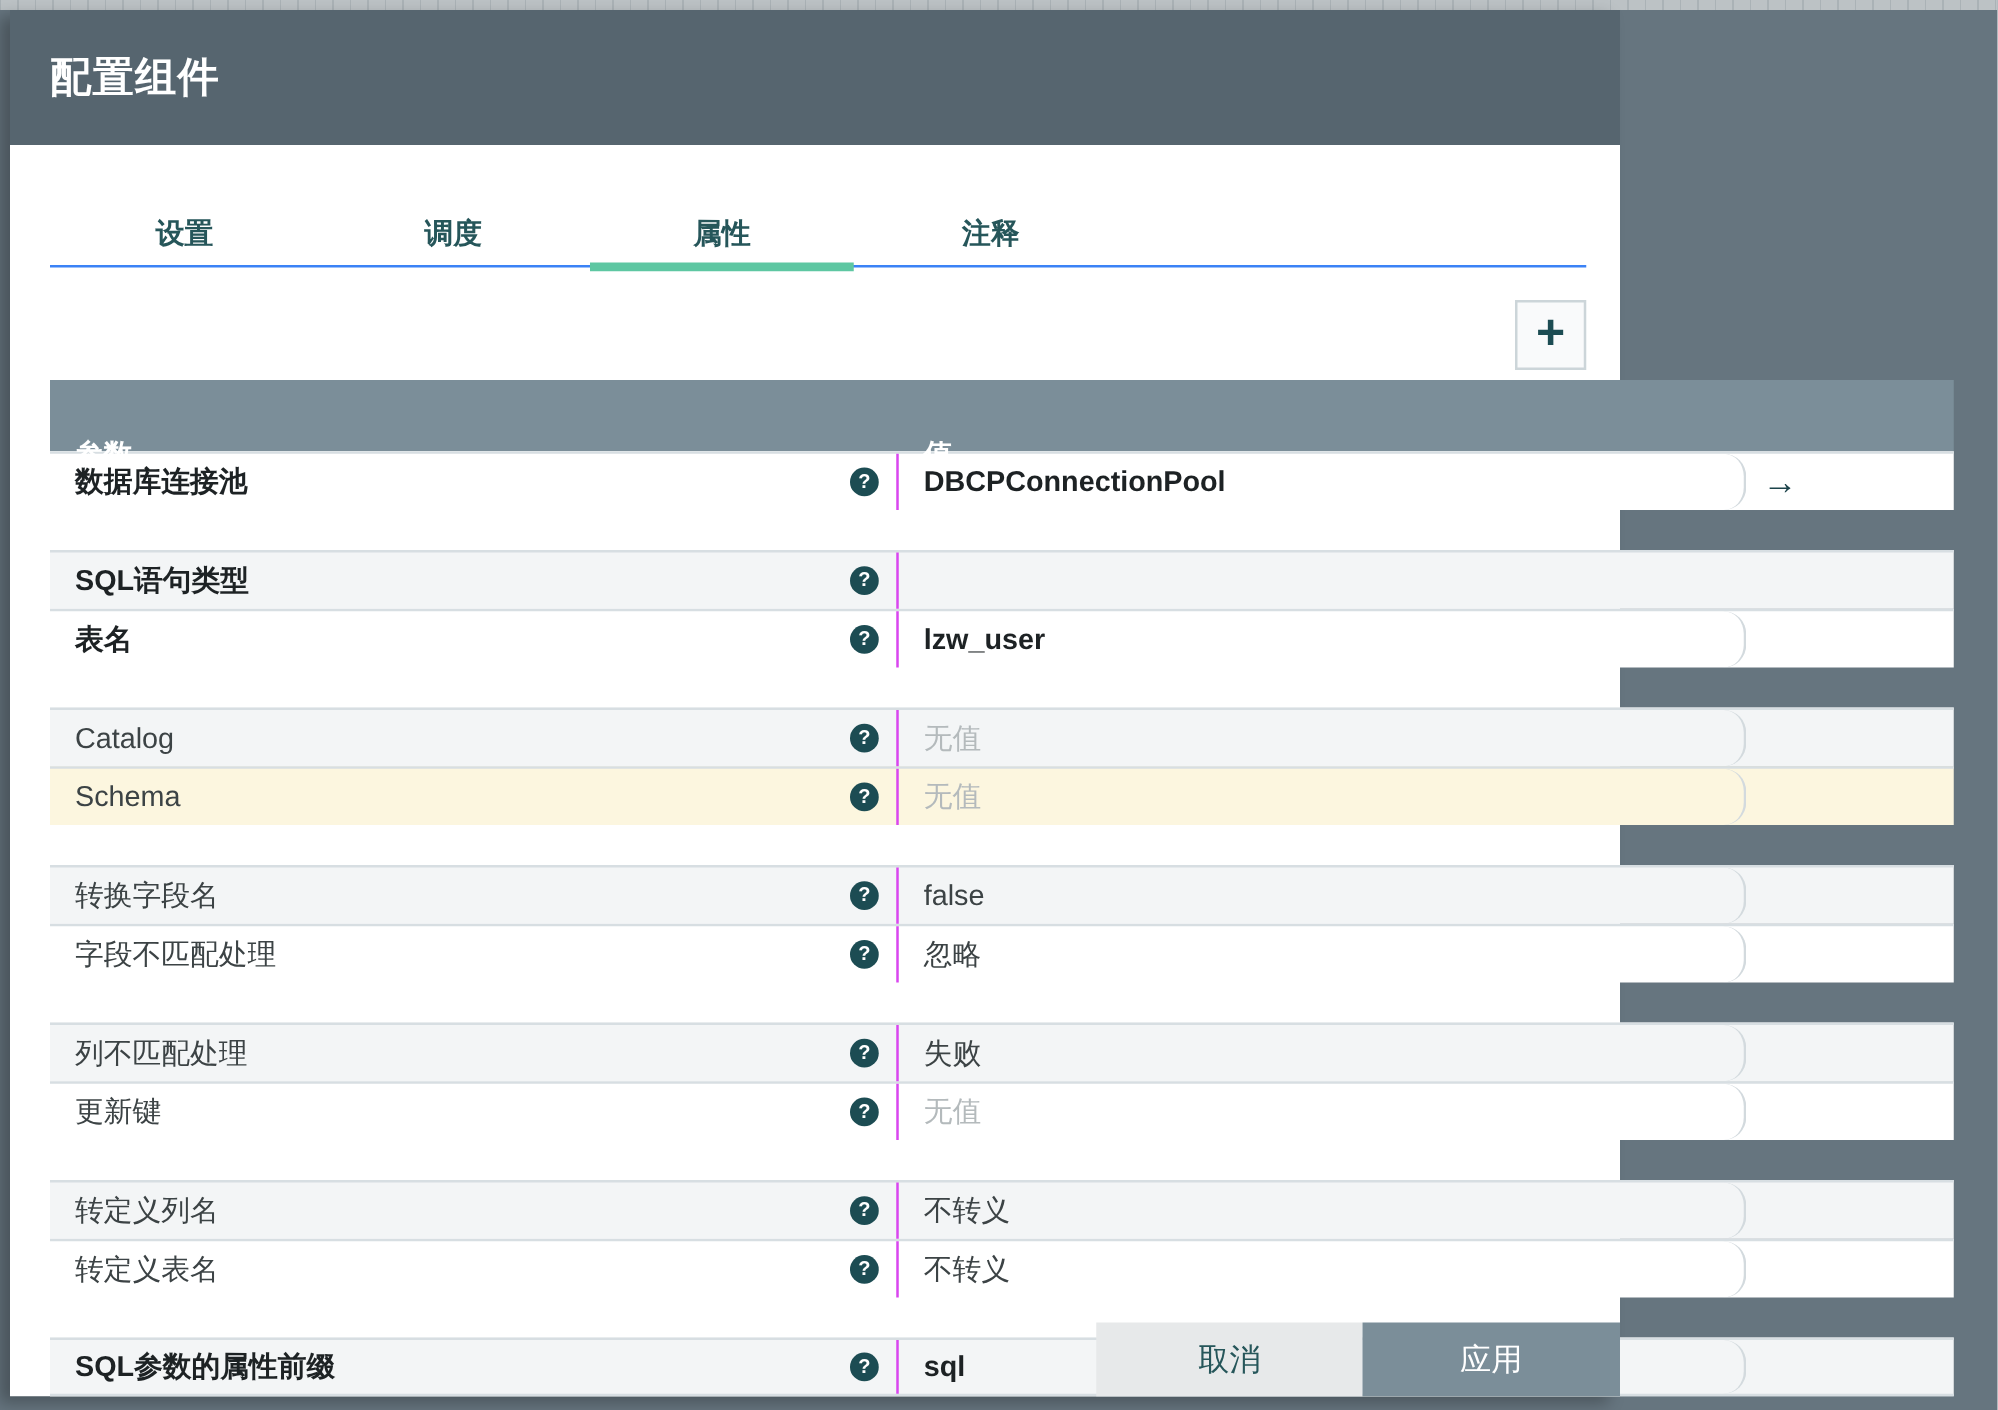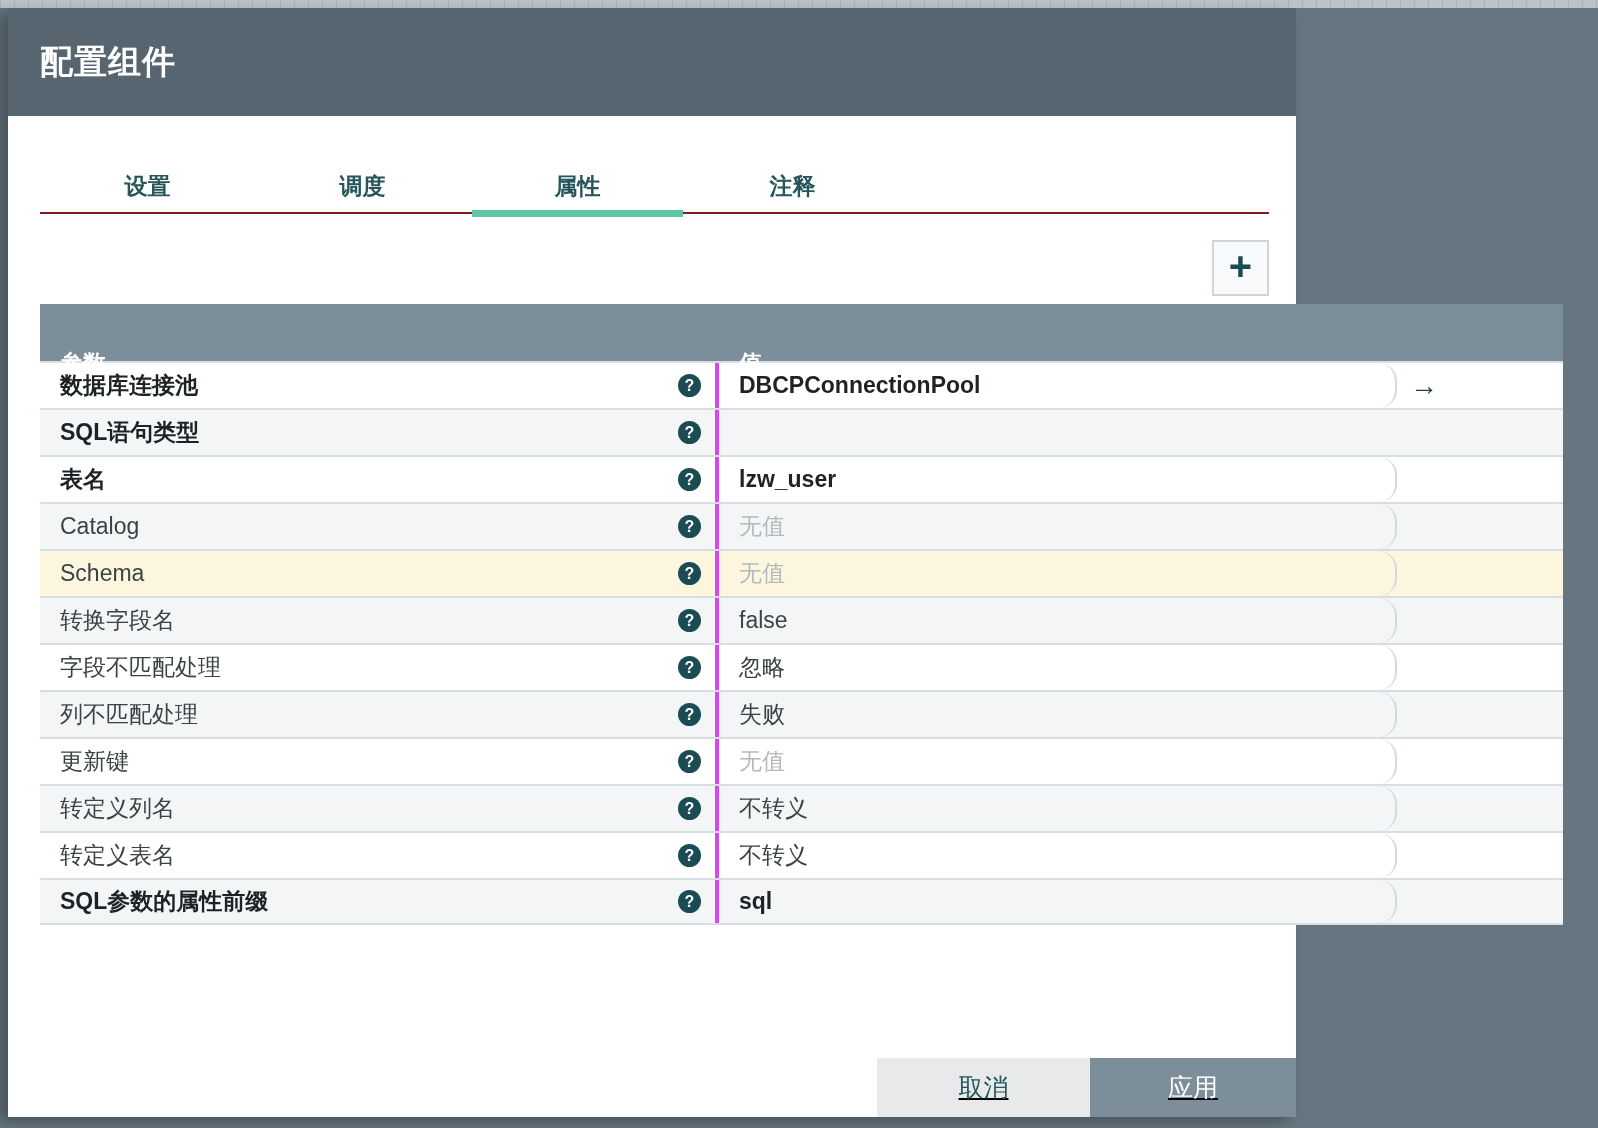--- a/index.html
+++ b/index.html
@@ -21,21 +21,21 @@
   }
   .titlebar {
     height:108px; background:#56656f; color:#ffffff;
     display:flex; align-items:center; padding-left:32px;
     font-size:33px; font-weight:bold; letter-spacing:1px;
   }
   .content { padding:0 27px 0 32px; position:relative; }
   
   .tabs {
     display:flex; margin-top:44px;
-    border-bottom:2px solid #7f1d1d;
+    border-bottom:2px solid #3b82f6;
   }
   .tab {
     width:215px; height:52px; position:relative;
     display:flex; align-items:center; justify-content:center;
     font-size:23px; font-weight:bold; color:#26565a; cursor:pointer;
   }
   .tab.active::after {
     content:""; position:absolute; left:2px; right:2px; bottom:-5px; height:7px;
     background:#5ec7a2;
   }
@@ -54,46 +54,46 @@
     display:grid; grid-template-columns:679px 678px 1fr;
     background:#7b8e99; height:57px; align-items:center;
     color:#ffffff; font-size:23px; font-weight:bold;
   }
   .thead > div { padding:0 20px;margin-top:44px; }
   .row {
     display:grid; grid-template-columns:679px 678px 1fr;
     height:47px; border-top:2px solid #d7dee2; background:#ffffff;
   }
   .row:last-child { border-bottom:2px solid #d7dee2; }
-  .row.alt { background:#f3f5f6; }
+  .row.alt { background:#f3f5f6;margin-top:32px; }
   .row.highlight { background:#fcf6df; }
   .pcell {
     display:flex; align-items:center; justify-content:space-between;
-    padding:0 14px 0 20px; border-right:4px solid #d946ef; height:100%;
+    padding:0 14px 0 20px; border-right:2px solid #d946ef; height:100%;
     font-size:23px; color:#3c4345;
   }
   .vcell {
     display:flex; align-items:center;
     padding:0 20px; border-right:2px solid #d3dade; height:100%;
     font-size:23px; color:#3c4345; cursor:pointer;border-radius:18px;
   }
   .acell { display:flex; align-items:center; padding-left:13px; height:100%; }
   .row.bold .pname, .row.bold .vcell { font-weight:bold; color:#1d2224; }
   .vcell.noval { color:#b4babc; }
   .qicon {
     width:23px; height:23px; border-radius:50%;
     background:#1c4c53; color:#ffffff; flex:0 0 auto;
     display:flex; align-items:center; justify-content:center;
     font-size:16px; font-weight:bold; cursor:pointer;
   }
   .goto-arrow {
     color:#1c434a; font-size:28px; font-weight:bold; cursor:pointer; line-height:1;
   }
   
-  .footer { position:absolute; right:0; bottom:0; display:flex;text-decoration:underline; }
+  .footer { position:absolute; right:0; bottom:0; display:flex; }
   .btn {
     height:59px; display:flex; align-items:center; justify-content:center;
     font-size:25px; cursor:pointer;
   }
   .btn-cancel { width:213px; background:#e7e9ea; color:#26565a; }
   .btn-apply  { width:206px; background:#7b8e99; color:#ffffff; }
 </style>
 </head>
 <body>
 

